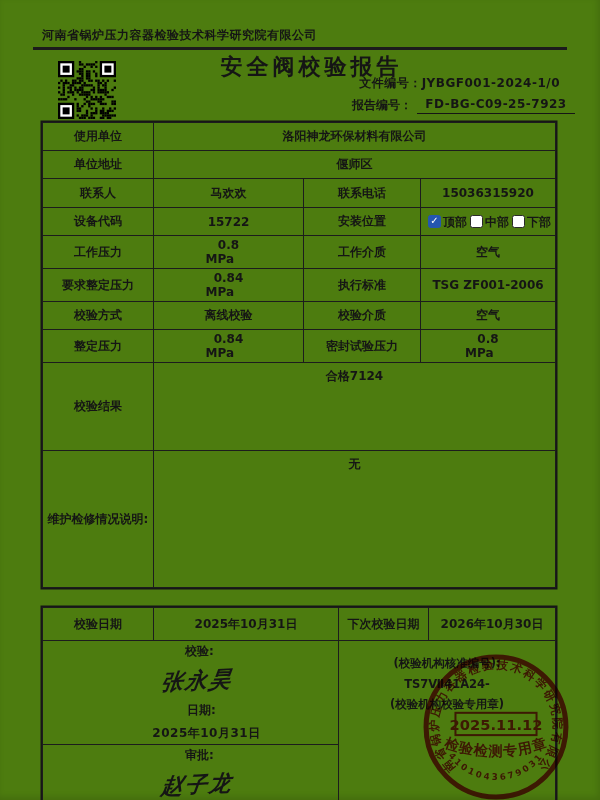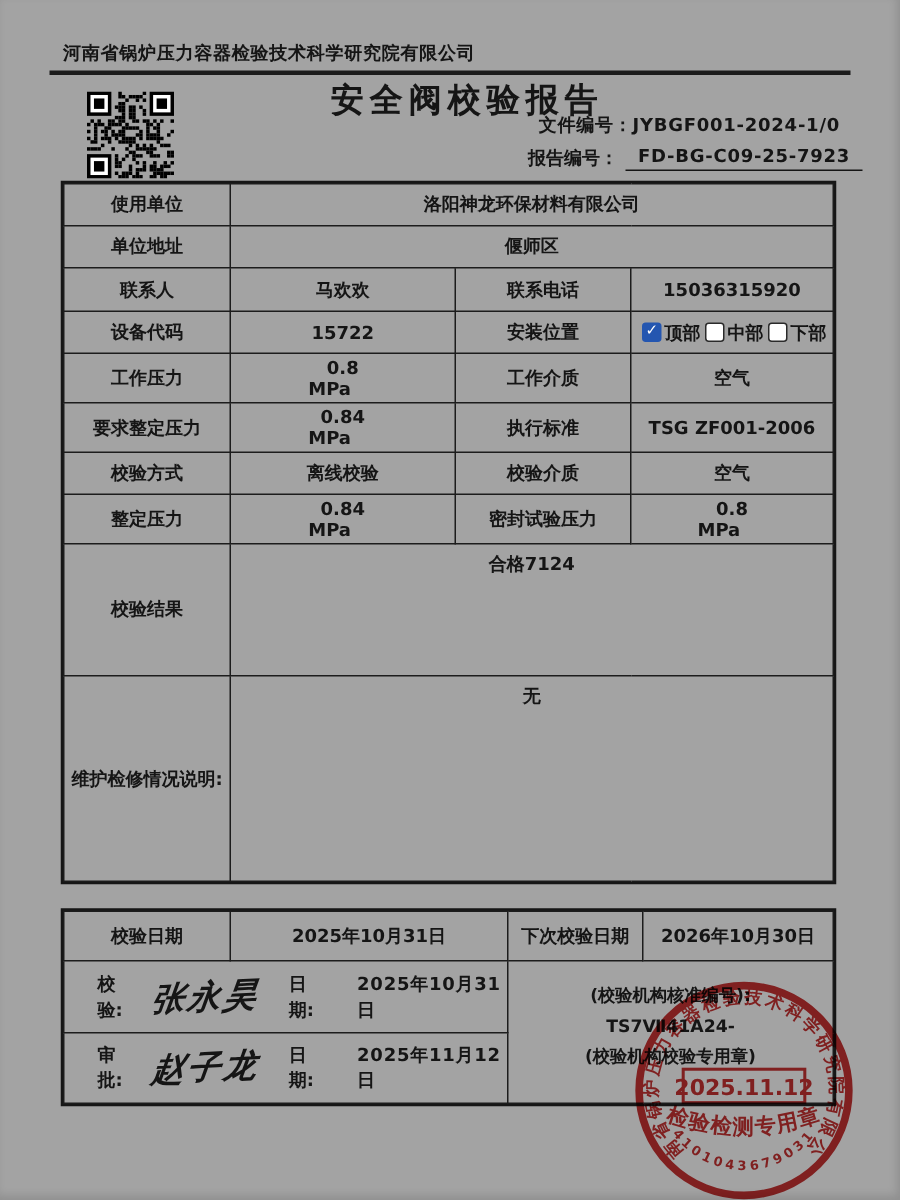--- a/index.html
+++ b/index.html
@@ -1,16 +1,16 @@
 <!DOCTYPE html>
 <html><head>
 <meta charset="utf-8">
 <style>
   html,body{margin:0;padding:0;background:#d9d9d9;}
-  .page{width:600px;height:800px;background:#a3a3a3;position:relative;margin:0 auto;
+  .page{width:600px;height:800px;background:#4d7c0f;position:relative;margin:0 auto;
         font-family:"DejaVu Sans","Liberation Sans",sans-serif;color:#151515;overflow:hidden;
         box-shadow:inset -2px -3px 6px rgba(0,0,0,.12);}
   .hdr{position:absolute;top:27px;left:42px;right:40px;display:flex;justify-content:space-between;
        font-size:12px;font-weight:bold;letter-spacing:.5px;}
   .hdr .docno{white-space:nowrap;margin-top:48px;}
   .rule{position:absolute;top:47px;left:33px;right:33px;height:3px;background:#1c1c1c;}
   .qr{position:absolute;top:61px;left:55px;width:64px;height:58px;}
   .title{position:absolute;top:52px;left:0;right:0;text-align:center;font-size:22px;font-weight:bold;letter-spacing:4px;padding-left:23px;}
   .repno{position:absolute;top:97px;left:352px;font-size:12px;font-weight:bold;display:flex;align-items:flex-end;}
   .repno .val{display:inline-block;width:158px;text-align:center;border-bottom:1.5px solid #151515;padding-bottom:2px;margin-left:5px;letter-spacing:.5px;}
@@ -24,21 +24,21 @@
   .pv{display:flex;align-items:center;flex-direction:column;}
   .pv .num{flex:1;text-align:center;}
   .pv .unit{width:46px;text-align:left;font-weight:bold;}
   .opts{line-height:1.5;}
   .opt{white-space:normal;}
   .cb{display:inline-block;width:11px;height:11px;border:1.6px solid #2a2a2a;border-radius:2.5px;
       vertical-align:-2px;margin:0 2px 0 3px;position:relative;background:#fff;}
   .cb.checked{background:#2456b0;border-color:#2456b0;}
   .cb.checked::after{content:"✓";position:absolute;left:0;top:-3px;width:11px;text-align:center;
       color:#fff;font-size:10px;font-weight:bold;}
-  .signline{display:flex;align-items:center;text-align:left;padding-left:18px;gap:6px;}
+  .signline{display:flex;align-items:center;text-align:left;padding-left:18px;gap:6px;flex-direction:column;}
   .signature{font-size:22px;font-weight:bold;font-style:italic;transform:rotate(-3deg) skewX(-10deg);
       letter-spacing:2px;margin:0 10px 0 4px;white-space:nowrap;}
   .dlab{margin-left:4px;}
   .dval{margin-left:14px;letter-spacing:.5px;}
   .orgcell{vertical-align:top;padding-top:12px;font-size:11.5px;line-height:1.8;text-align:center;font-weight:bold;}
   .stamp{position:absolute;left:420px;top:651px;width:152px;height:152px;z-index:6;
          mix-blend-mode:multiply;opacity:.92;pointer-events:none;}
 </style>
 </head>
 <body>

